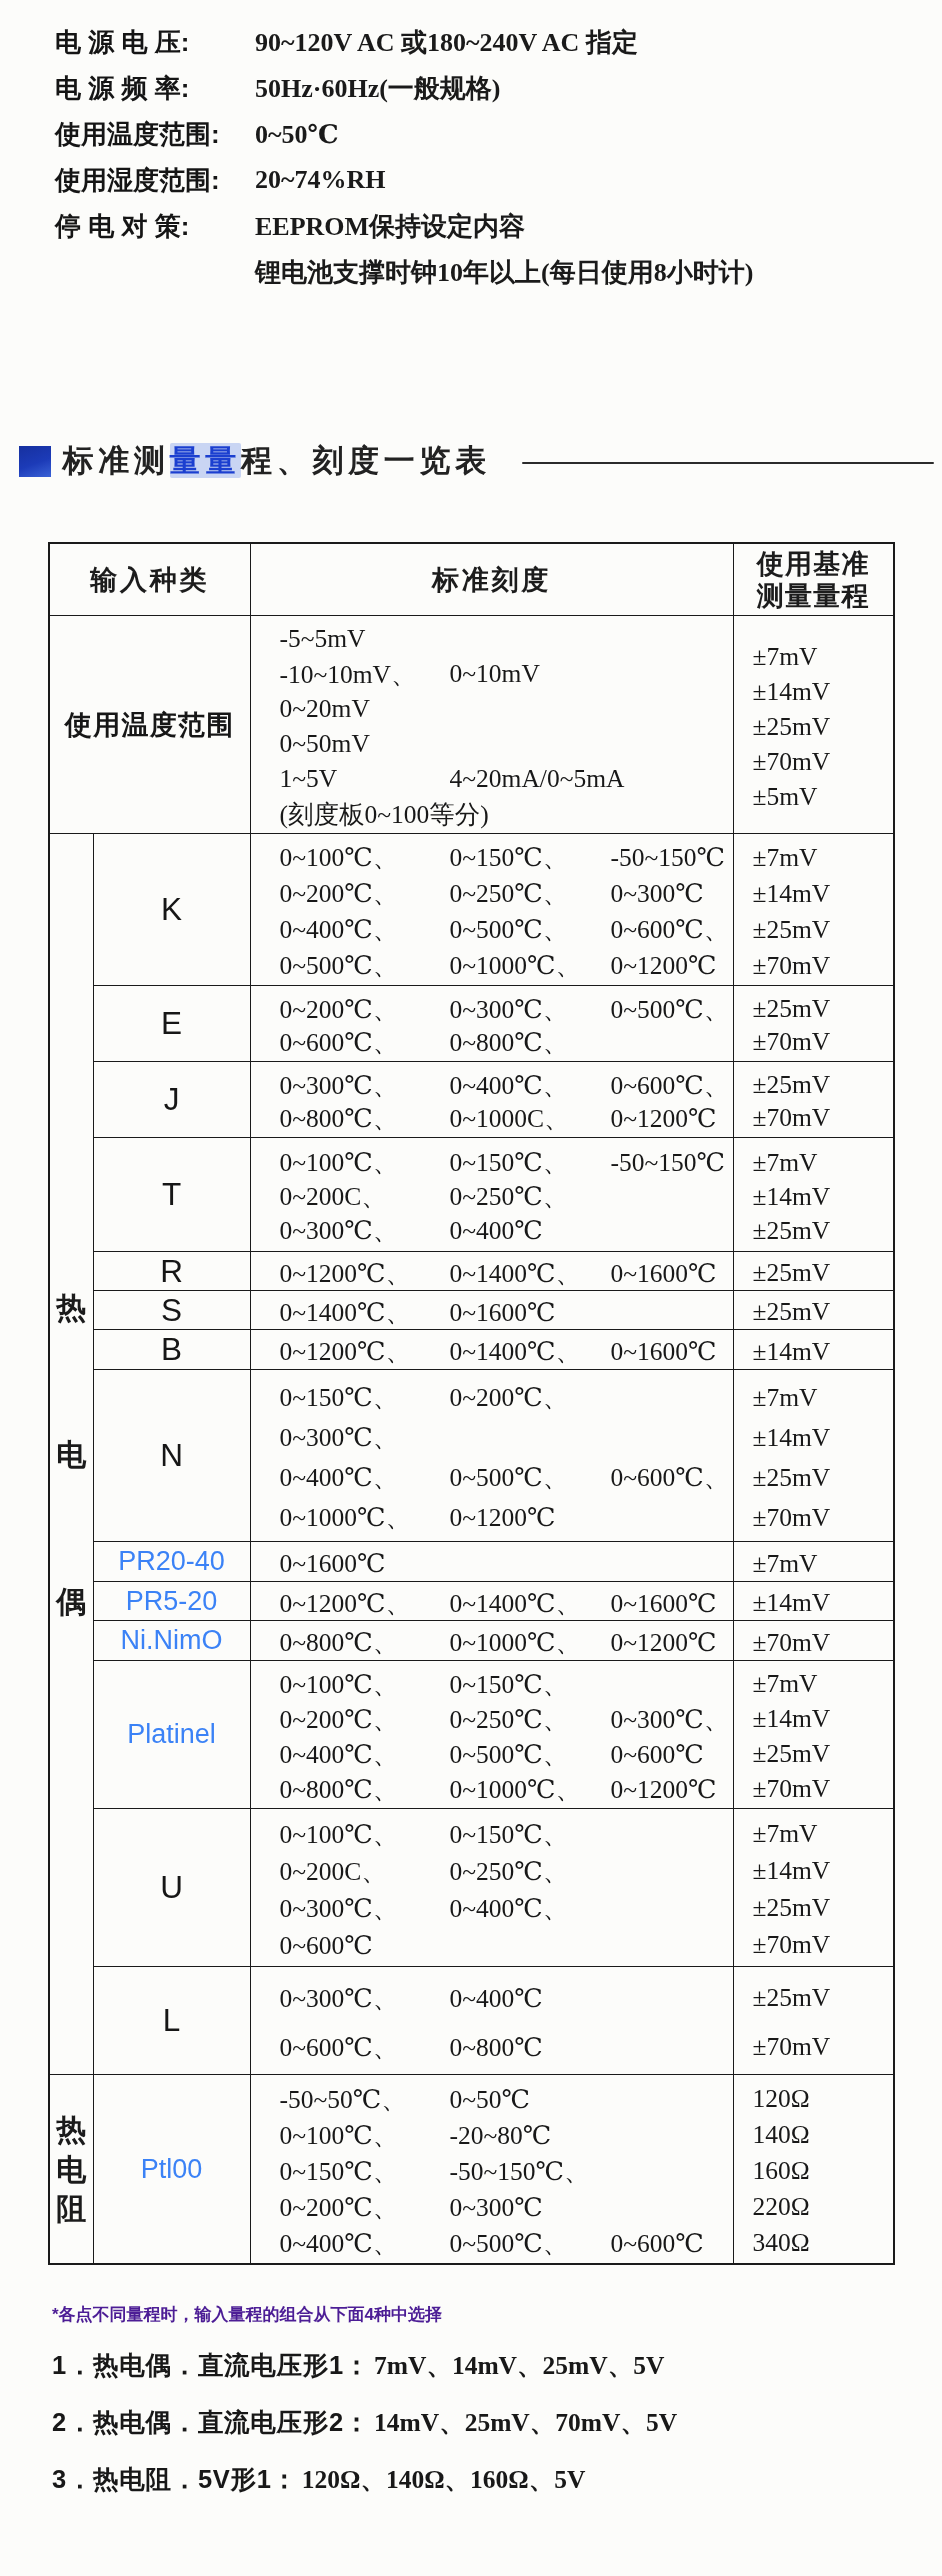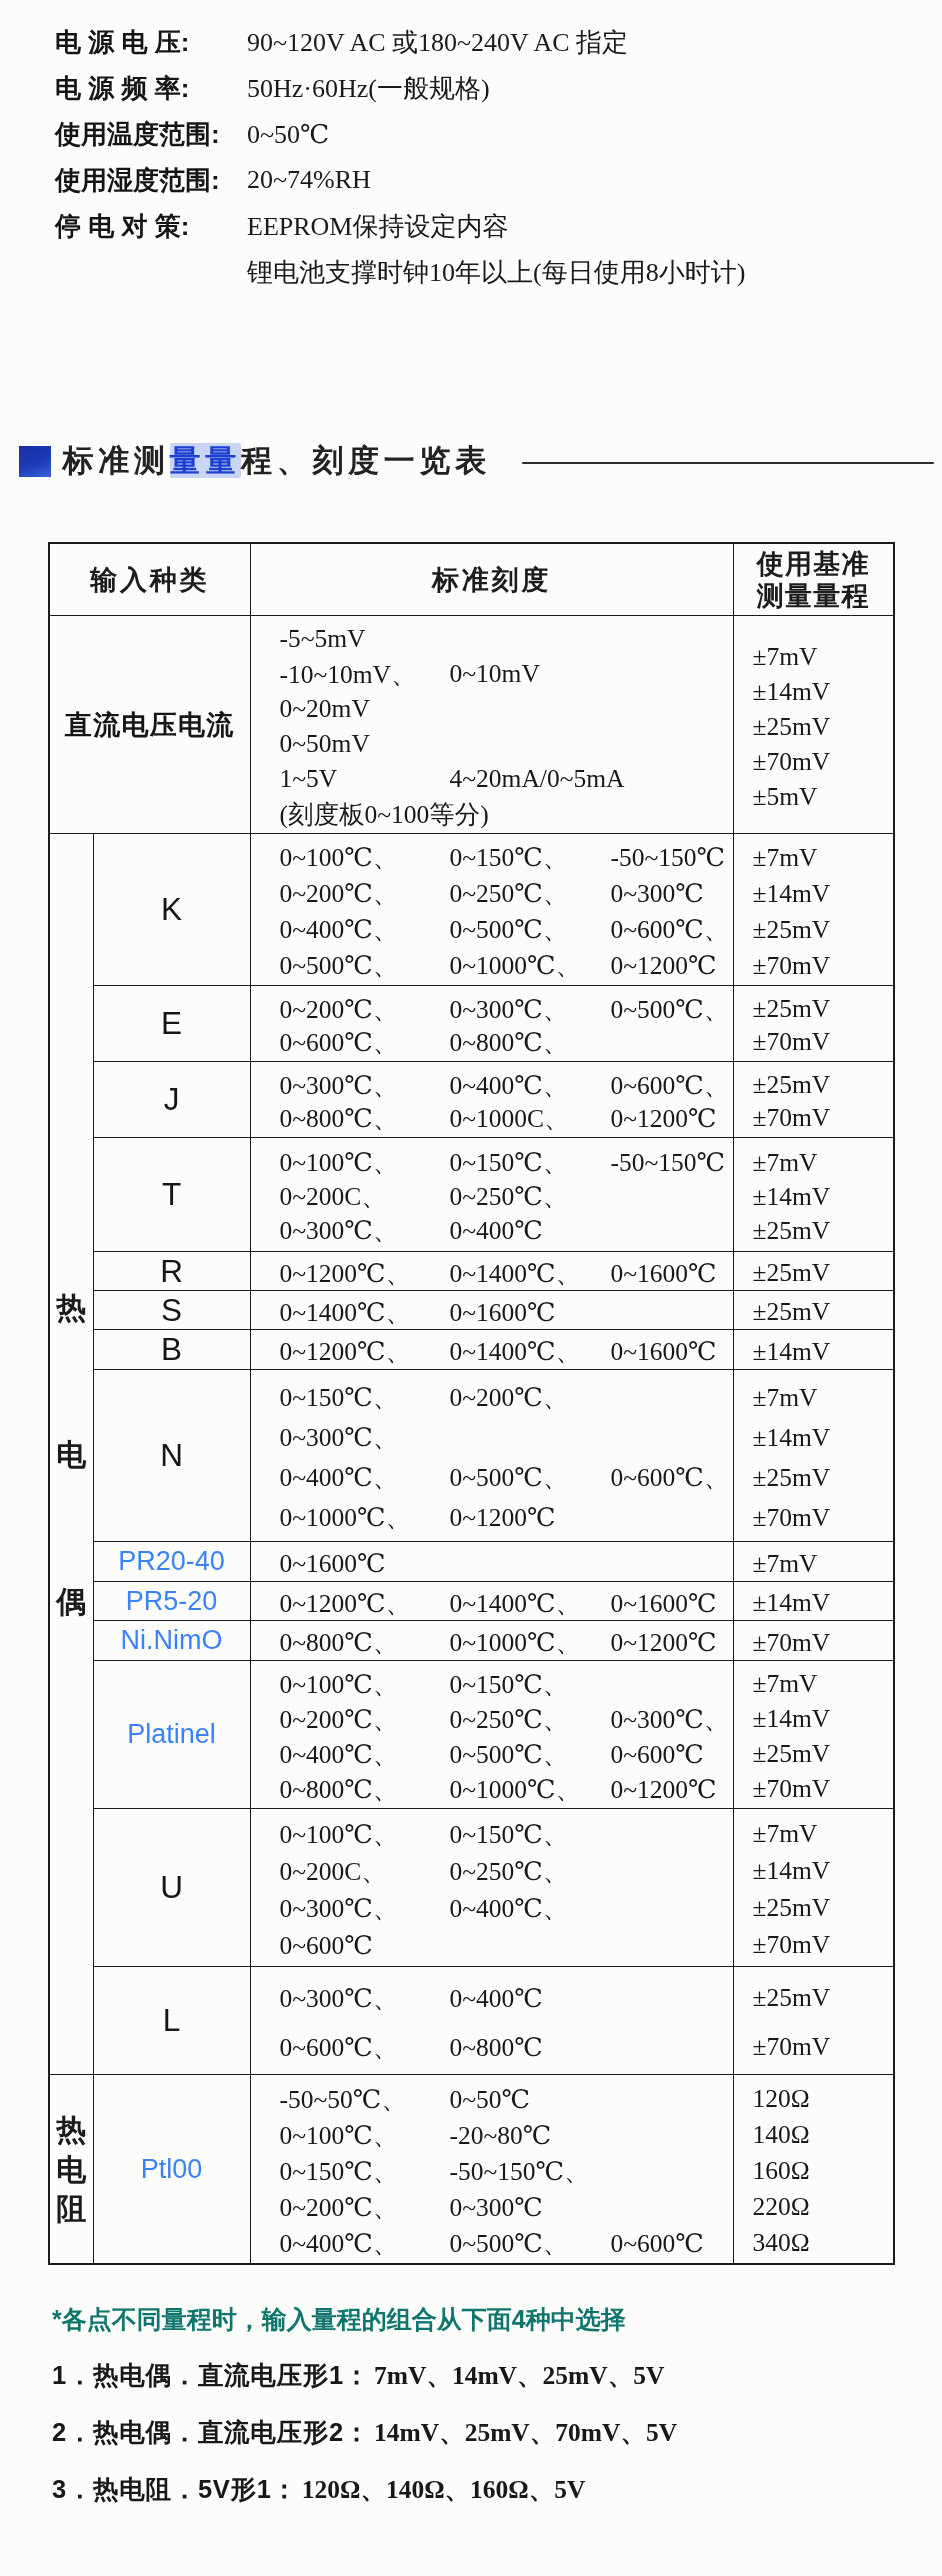--- a/index.html
+++ b/index.html
@@ -38,22 +38,22 @@
   .t2{margin:145px 0 0 19px;}
   
   .specs{margin:19px 0 0 55px;}
   .spec-row{height:46px;display:flex;align-items:center;}
   .spec-label{
     width:164px;flex:0 0 auto;
     font-family:"Liberation Sans","DejaVu Sans",sans-serif;
     font-weight:bold;font-size:26px;color:#151515;white-space:nowrap;
   }
   .spec-value{
-    margin-left:28px;
-    font-weight:400;font-size:26px;color:#1a1a1a;white-space:nowrap;
+    margin-left:36px;
+    font-weight:700;font-size:26px;color:#1a1a1a;white-space:nowrap;
   }
   
   table.spec{
     margin:60px 0 0 48px;
     border-collapse:collapse;
     table-layout:fixed;
     width:845px;
     border:2px solid #1a1a1a;
   }
   table.spec th, table.spec td{
@@ -83,21 +83,21 @@
   .stack{display:flex;flex-direction:column;padding-top:4.7px;}
   .ln{display:flex;align-items:center;font-size:25.5px;color:#181818;white-space:nowrap;}
   td.c2 .ln{padding-left:29px;}
   td.c3 .ln{padding-left:19px;}
   .s0{min-width:170px;}
   .s1{min-width:161px;}
   
   .footnotes{margin:38px 0 0 52px;}
   .fn-star{
     font-family:"Liberation Sans","DejaVu Sans",sans-serif;
-    font-weight:600;font-size:25px;color:#0f766e;
+    font-weight:600;font-size:17px;color:#4c1d95;
   }
   .fn-item{margin-top:22px;font-size:25.5px;color:#181818;display:flex;align-items:baseline;}
   .fn-pre{font-family:"Liberation Sans","DejaVu Sans",sans-serif;font-weight:600;letter-spacing:0.7px;}
   .fn-vals{font-weight:600;margin-left:4px;}
 </style>
 </head>
 <body>
 
 <div class="page">
 
@@ -147,21 +147,21 @@
         <th colspan="2">输入种类</th>
         <th>标准刻度</th>
         <th class="h-range">
           <div>使用基准</div>
           <div>测量量程</div>
         </th>
       </tr>
     </thead>
     <tbody>
         <tr>
-          <td class="c1" colspan="2"><span class="type-cn">直流电压电流</span></td>
+          <td class="c1" colspan="2"><span class="type-cn">使用温度范围</span></td>
           <td class="c2" style="height: 217px;">
             <div class="stack">
               <div class="ln" style="height: 35px;">
                 <span class="s0">-5~5mV</span>
               </div>
               <div class="ln" style="height: 35px;">
                 <span class="s0">-10~10mV、</span>
                 <span class="s1">0~10mV</span>
               </div>
               <div class="ln" style="height: 35px;">

